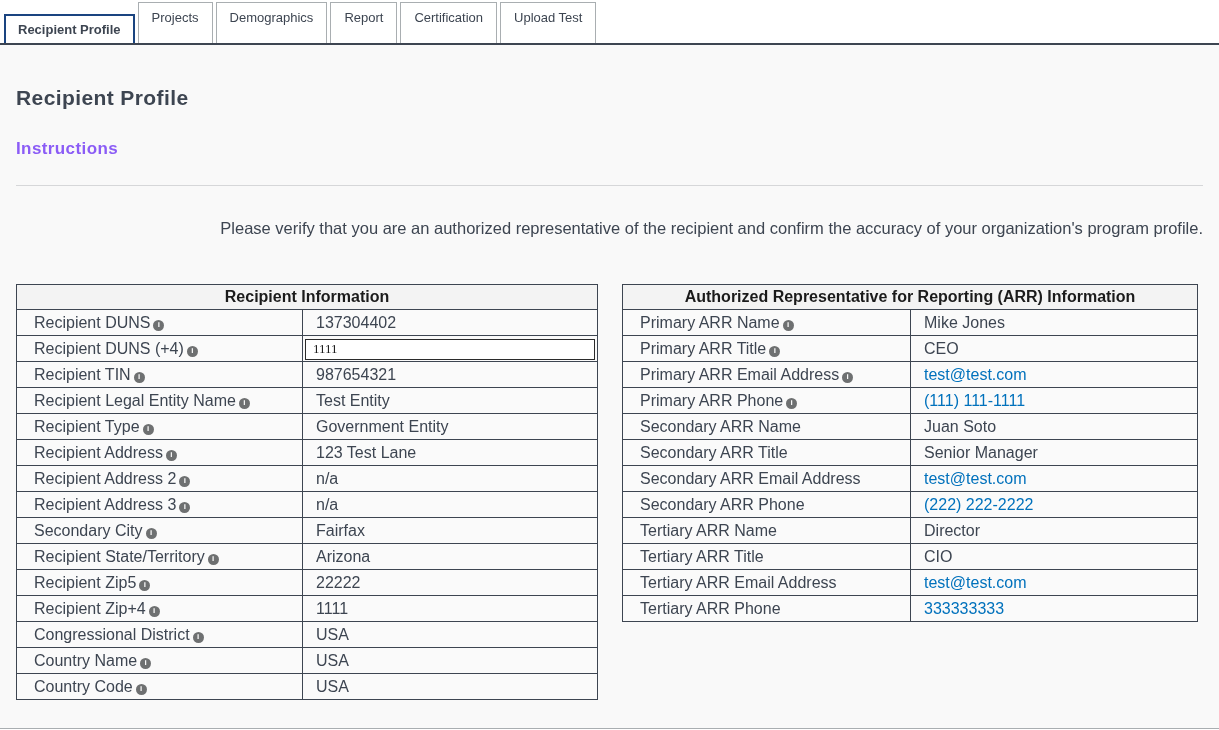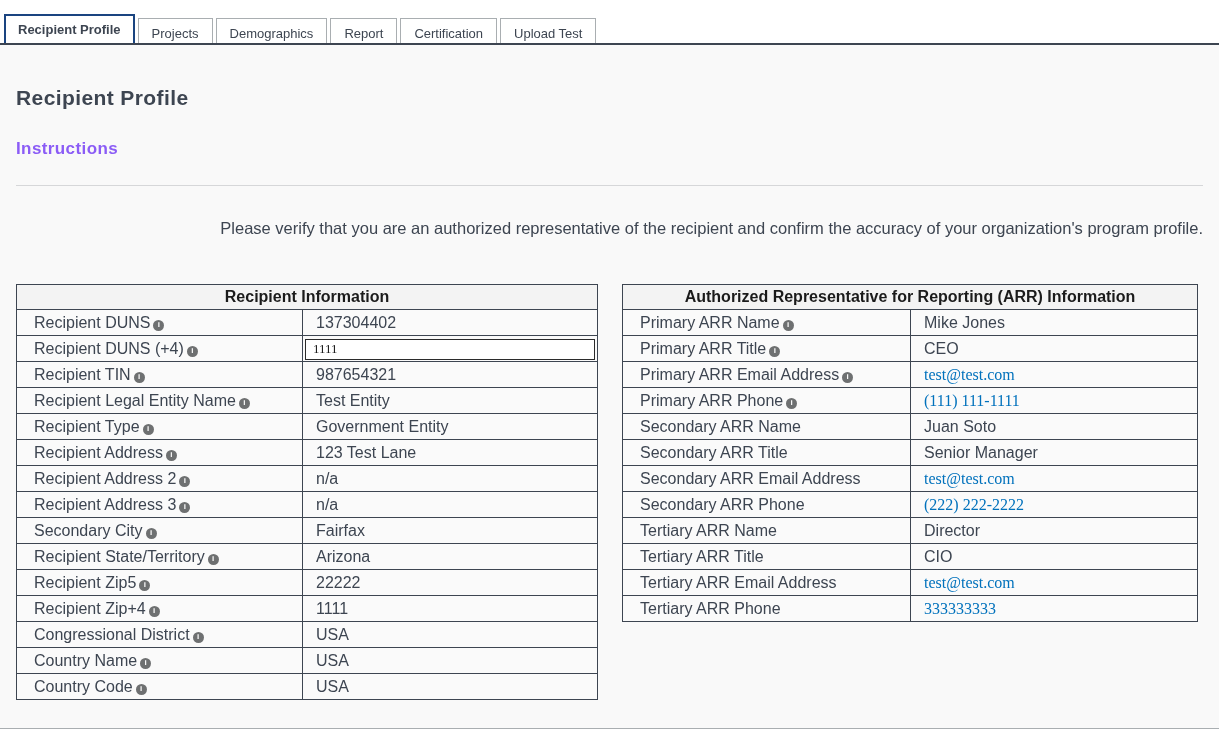--- a/index.html
+++ b/index.html
@@ -12,21 +12,21 @@
   }
 
   
   .tabbar {
     display: flex; align-items: flex-end;
     height: 45px; padding-left: 4px;
     background: #ffffff;
     border-bottom: 2px solid #3d4551;
   }
   .tab {
-    padding: 7px 13px 2px; margin-right: 3px;
+    padding: 7px 13px 18px; margin-right: 3px;
     border: 1px solid #a9aeb1; border-bottom: none;
     background: #ffffff; font-size: 13px; color: #3d4551;
     cursor: pointer; white-space: nowrap;
   }
   .tab.active {
     font-weight: 700;
     border: 2px solid #1a4480; border-bottom: none;
     padding: 6px 12px 6px;
   }
 
@@ -82,21 +82,21 @@
     font-family: "Liberation Serif", "DejaVu Serif", serif;
     font-size: 13px; padding: 0 7px; color: #1b1b1b; outline: none;
   }
   .info-icon {
     display: inline-flex; align-items: center; justify-content: center;
     width: 11px; height: 11px; border-radius: 50%;
     background: #6e7071; color: #ffffff;
     font-size: 8px; font-weight: 700; line-height: 1;
     margin-left: 3px; vertical-align: 1px; cursor: pointer;
   }
-  .val-link { color: #0071bc; text-decoration: none; cursor: pointer; font-family: Liberation Serif, serif; }
+  .val-link { color: #0071bc; text-decoration: none; cursor: pointer; }
 </style>
 </head>
 <body>
 
 <div class="tabbar">
     <div class="tab active">Recipient Profile</div>
     <div class="tab">Projects</div>
     <div class="tab">Demographics</div>
     <div class="tab">Report</div>
     <div class="tab">Certification</div>

